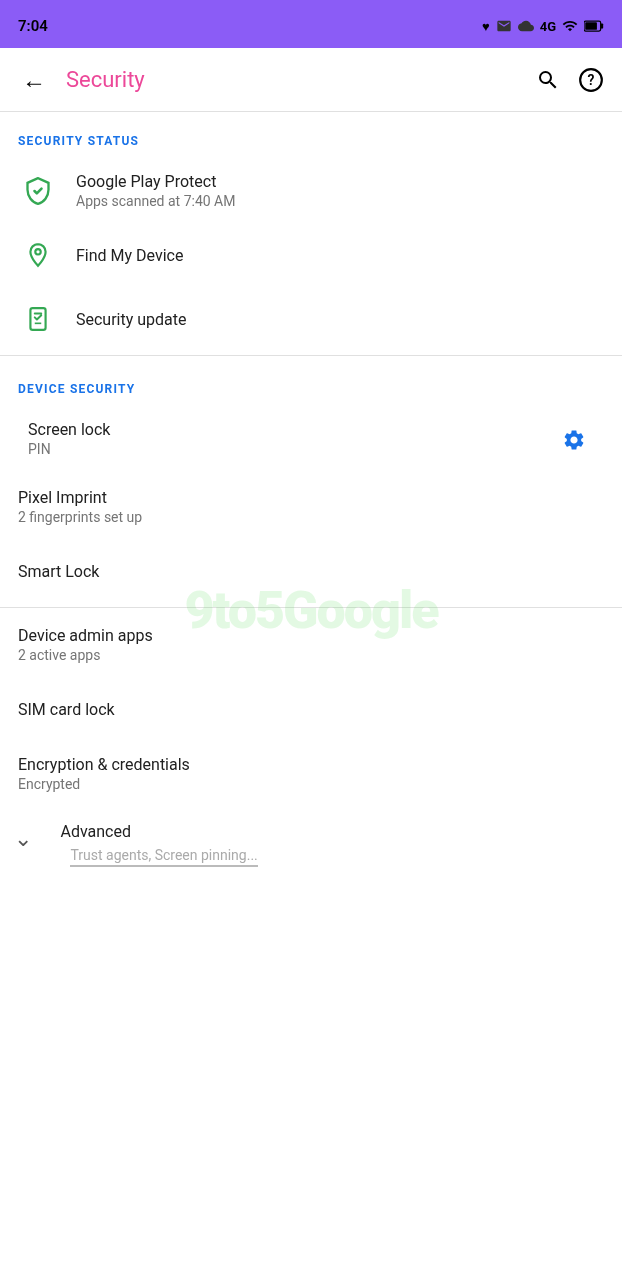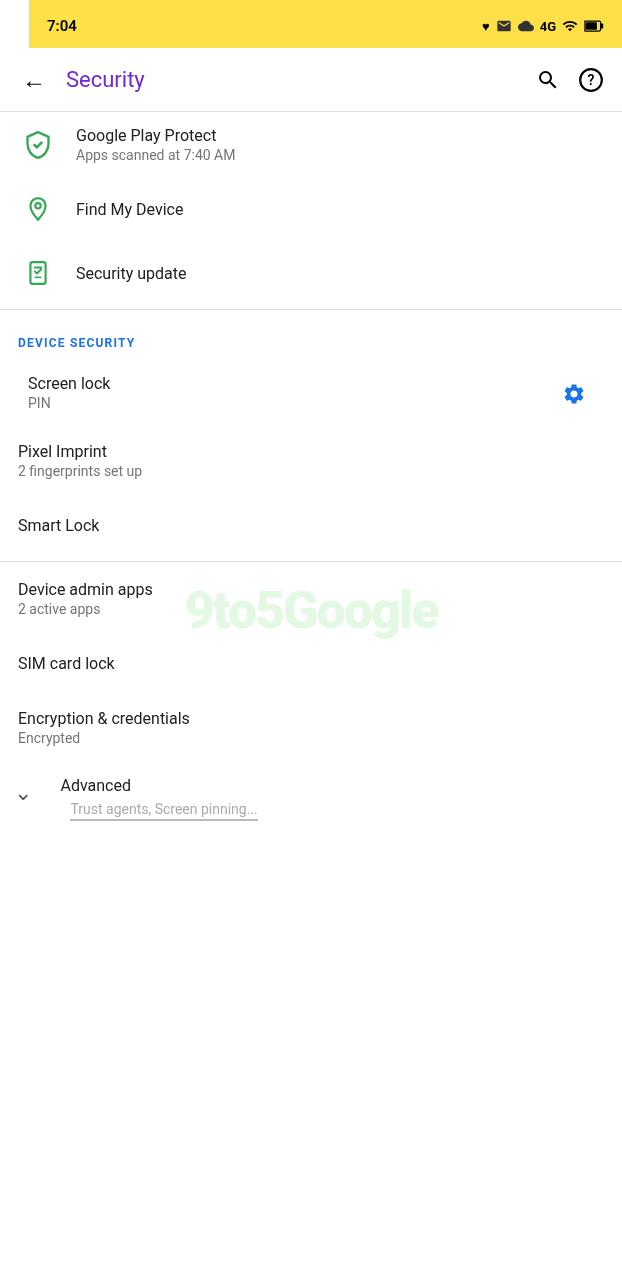--- a/index.html
+++ b/index.html
@@ -12,23 +12,22 @@
       color: #212121;
       overflow-x: hidden;
     }
 
     
     .status-bar {
       display: flex;
       justify-content: space-between;
       align-items: center;
       padding: 10px 18px 6px 18px;
-      background: #fde047;
+      background: #8b5cf6;
       height: 48px;
-      margin-left: 29px;
     }
     .status-bar-left {
       font-size: 15px;
       font-weight: 600;
       color: #000;
     }
     .status-bar-right {
       display: flex;
       align-items: center;
       gap: 6px;
@@ -49,21 +48,21 @@
       font-size: 24px;
       color: #000;
       cursor: pointer;
       padding: 8px;
       margin-right: 12px;
     }
     .page-title {
       flex: 1;
       font-size: 22px;
       font-weight: 400;
-      color: #6d28d9;
+      color: #ec4899;
     }
     .top-bar-icons {
       display: flex;
       gap: 10px;
       align-items: center;
     }
     .top-bar-icons span {
       font-size: 24px;
       color: #000;
       cursor: pointer;
@@ -227,20 +226,21 @@
     <span>
       <svg width="26" height="26" viewBox="0 0 24 24">
         <circle cx="12" cy="12" r="10" fill="none" stroke="#000" stroke-width="2"></circle>
         <text x="12" y="17" text-anchor="middle" font-size="13" font-weight="600" fill="#000">?</text>
       </svg>
     </span>
   </div>
 </div>
 
 <div>
+  <div class="section-header">SECURITY STATUS</div>
 
   <div class="list-item">
     <div class="list-item-icon">
       <svg width="28" height="28" viewBox="0 0 24 24">
         <path d="M12 1L3 5v6c0 5.55 3.84 10.74 9 12 5.16-1.26 9-6.45 9-12V5l-9-4z" fill="none" stroke="#34a853" stroke-width="2"></path>
         <path d="M9 12l2 2 4-4" stroke="#34a853" stroke-width="2.2" fill="none" stroke-linecap="round" stroke-linejoin="round"></path>
       </svg>
     </div>
     <div class="list-item-text">
       <div class="list-item-title">Google Play Protect</div>

